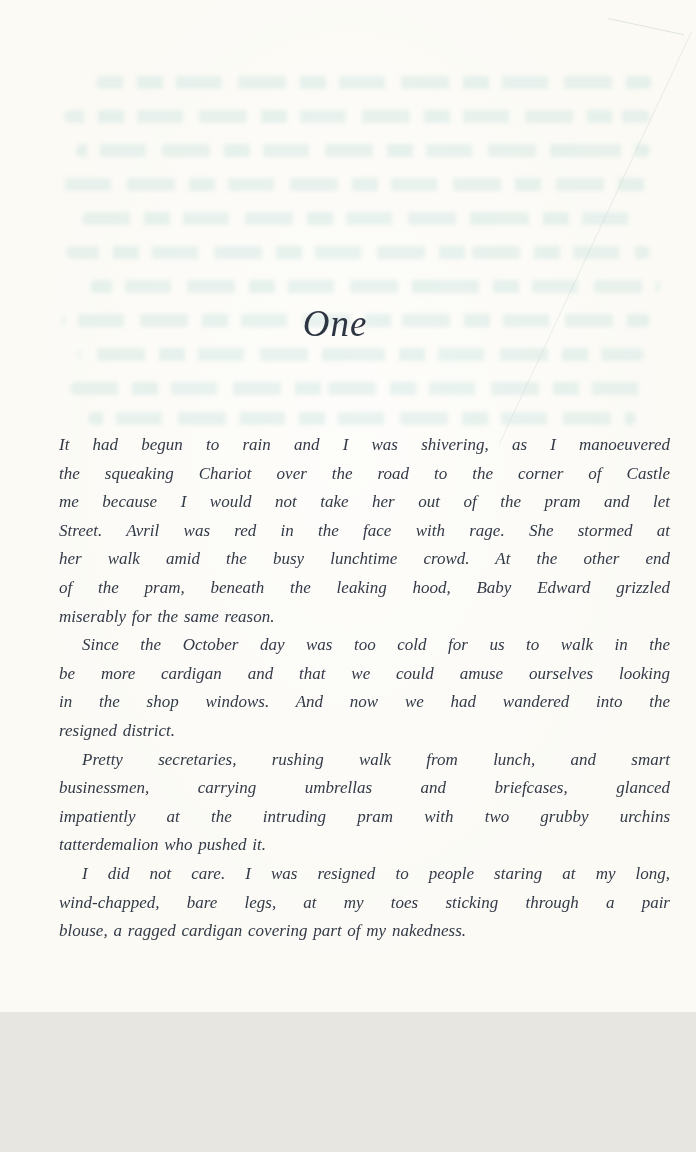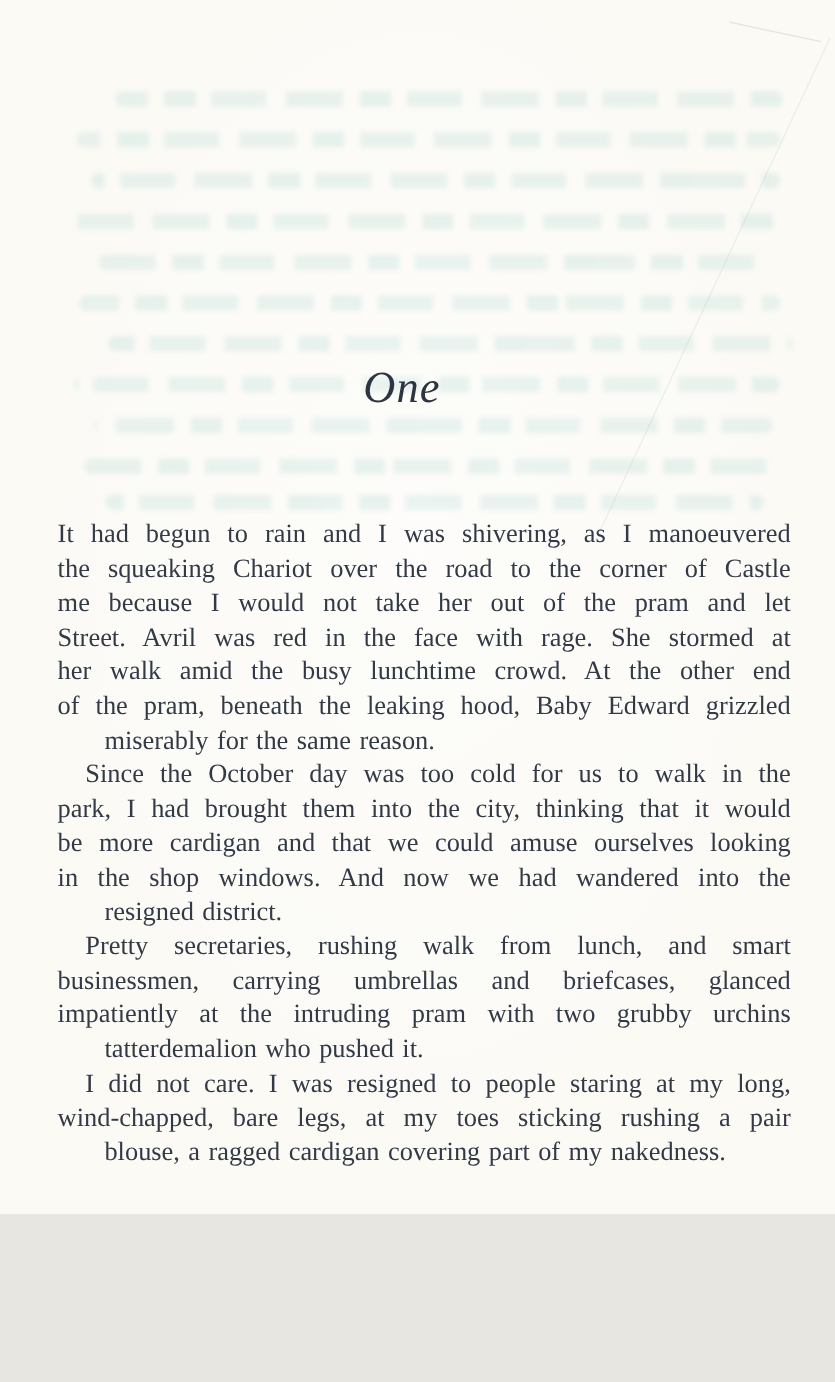--- a/index.html
+++ b/index.html
@@ -56,28 +56,29 @@
     font-size: 37px;
     font-weight: 500;
     font-style: italic;
     letter-spacing: 1px;
     color: #2e3542;
   }
 
   .body-text {
     position: absolute;
     top: 431px;
-    left: 48px;
+    left: 59px;
     width: 611px;
-    font-size: 22px;
+    font-size: 17px;
     line-height: 28.6px;
     word-spacing: 1.5px;
+    font-style: italic;
   }
   .line { text-align: justify; text-align-last: justify; white-space: normal; }
-  .line.last { text-align-last: left; margin-left: 39px; }
+  .line.last { text-align-last: left; }
   .line.indent { text-indent: 23px; }
 
   .page-number {
     position: absolute;
     top: 1048px;
     left: 0;
     width: 100%;
     text-align: center;
     transform: translateX(-26px);
     font-size: 22px;
@@ -114,33 +115,32 @@
         <div class="line">It had begun to rain and I was shivering, as I manoeuvered</div>
         <div class="line">the squeaking Chariot over the road to the corner of Castle</div>
         <div class="line">me because I would not take her out of the pram and let</div>
         <div class="line">Street. Avril was red in the face with rage. She stormed at</div>
         <div class="line">her walk amid the busy lunchtime crowd. At the other end</div>
         <div class="line">of the pram, beneath the leaking hood, Baby Edward grizzled</div>
         <div class="line last">miserably for the same reason.</div>
       </div>
       <div>
         <div class="line indent">Since the October day was too cold for us to walk in the</div>
-        <div class="line">park, I had brought them into the city, thinking that it would</div>
         <div class="line">be more cardigan and that we could amuse ourselves looking</div>
         <div class="line">in the shop windows. And now we had wandered into the</div>
         <div class="line last">resigned district.</div>
       </div>
       <div>
         <div class="line indent">Pretty secretaries, rushing walk from lunch, and smart</div>
         <div class="line">businessmen, carrying umbrellas and briefcases, glanced</div>
         <div class="line">impatiently at the intruding pram with two grubby urchins</div>
         <div class="line last">tatterdemalion who pushed it.</div>
       </div>
       <div>
         <div class="line indent">I did not care. I was resigned to people staring at my long,</div>
-        <div class="line">wind-chapped, bare legs, at my toes sticking rushing a pair</div>
+        <div class="line">wind-chapped, bare legs, at my toes sticking through a pair</div>
         <div class="line last">blouse, a ragged cardigan covering part of my nakedness.</div>
       </div>
     </div>
 
   <div class="page-number">1</div>
 
 </div>
 
 </body></html>

